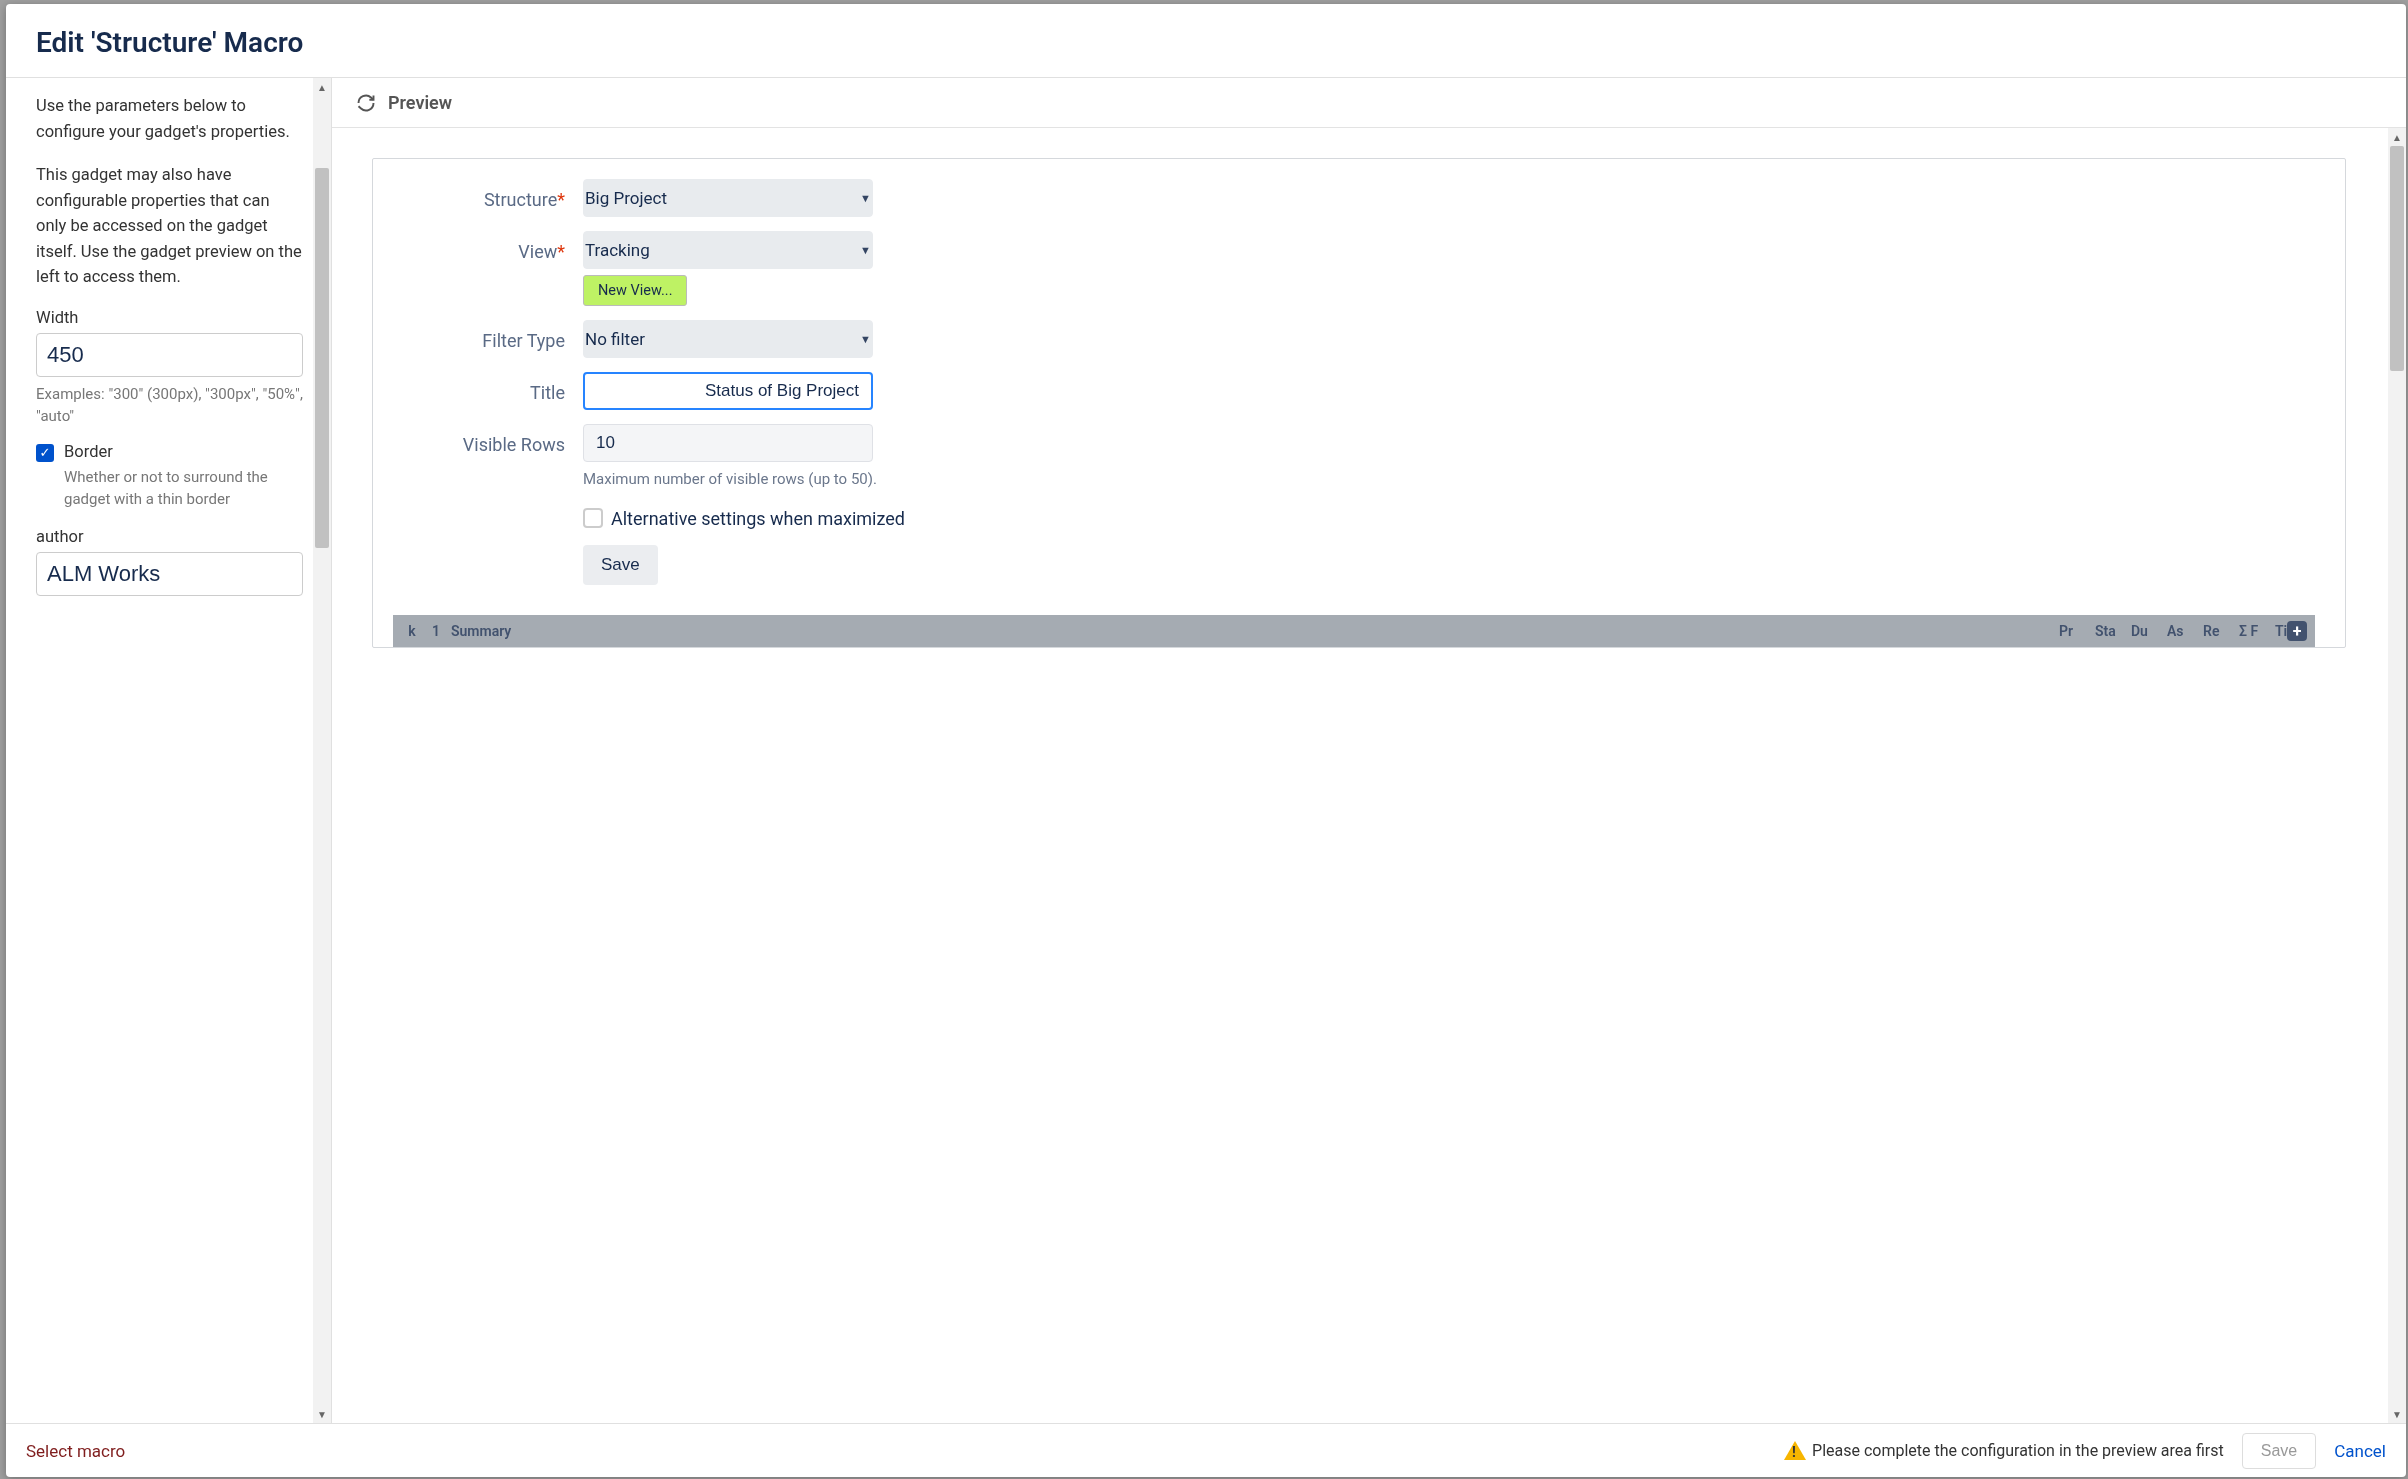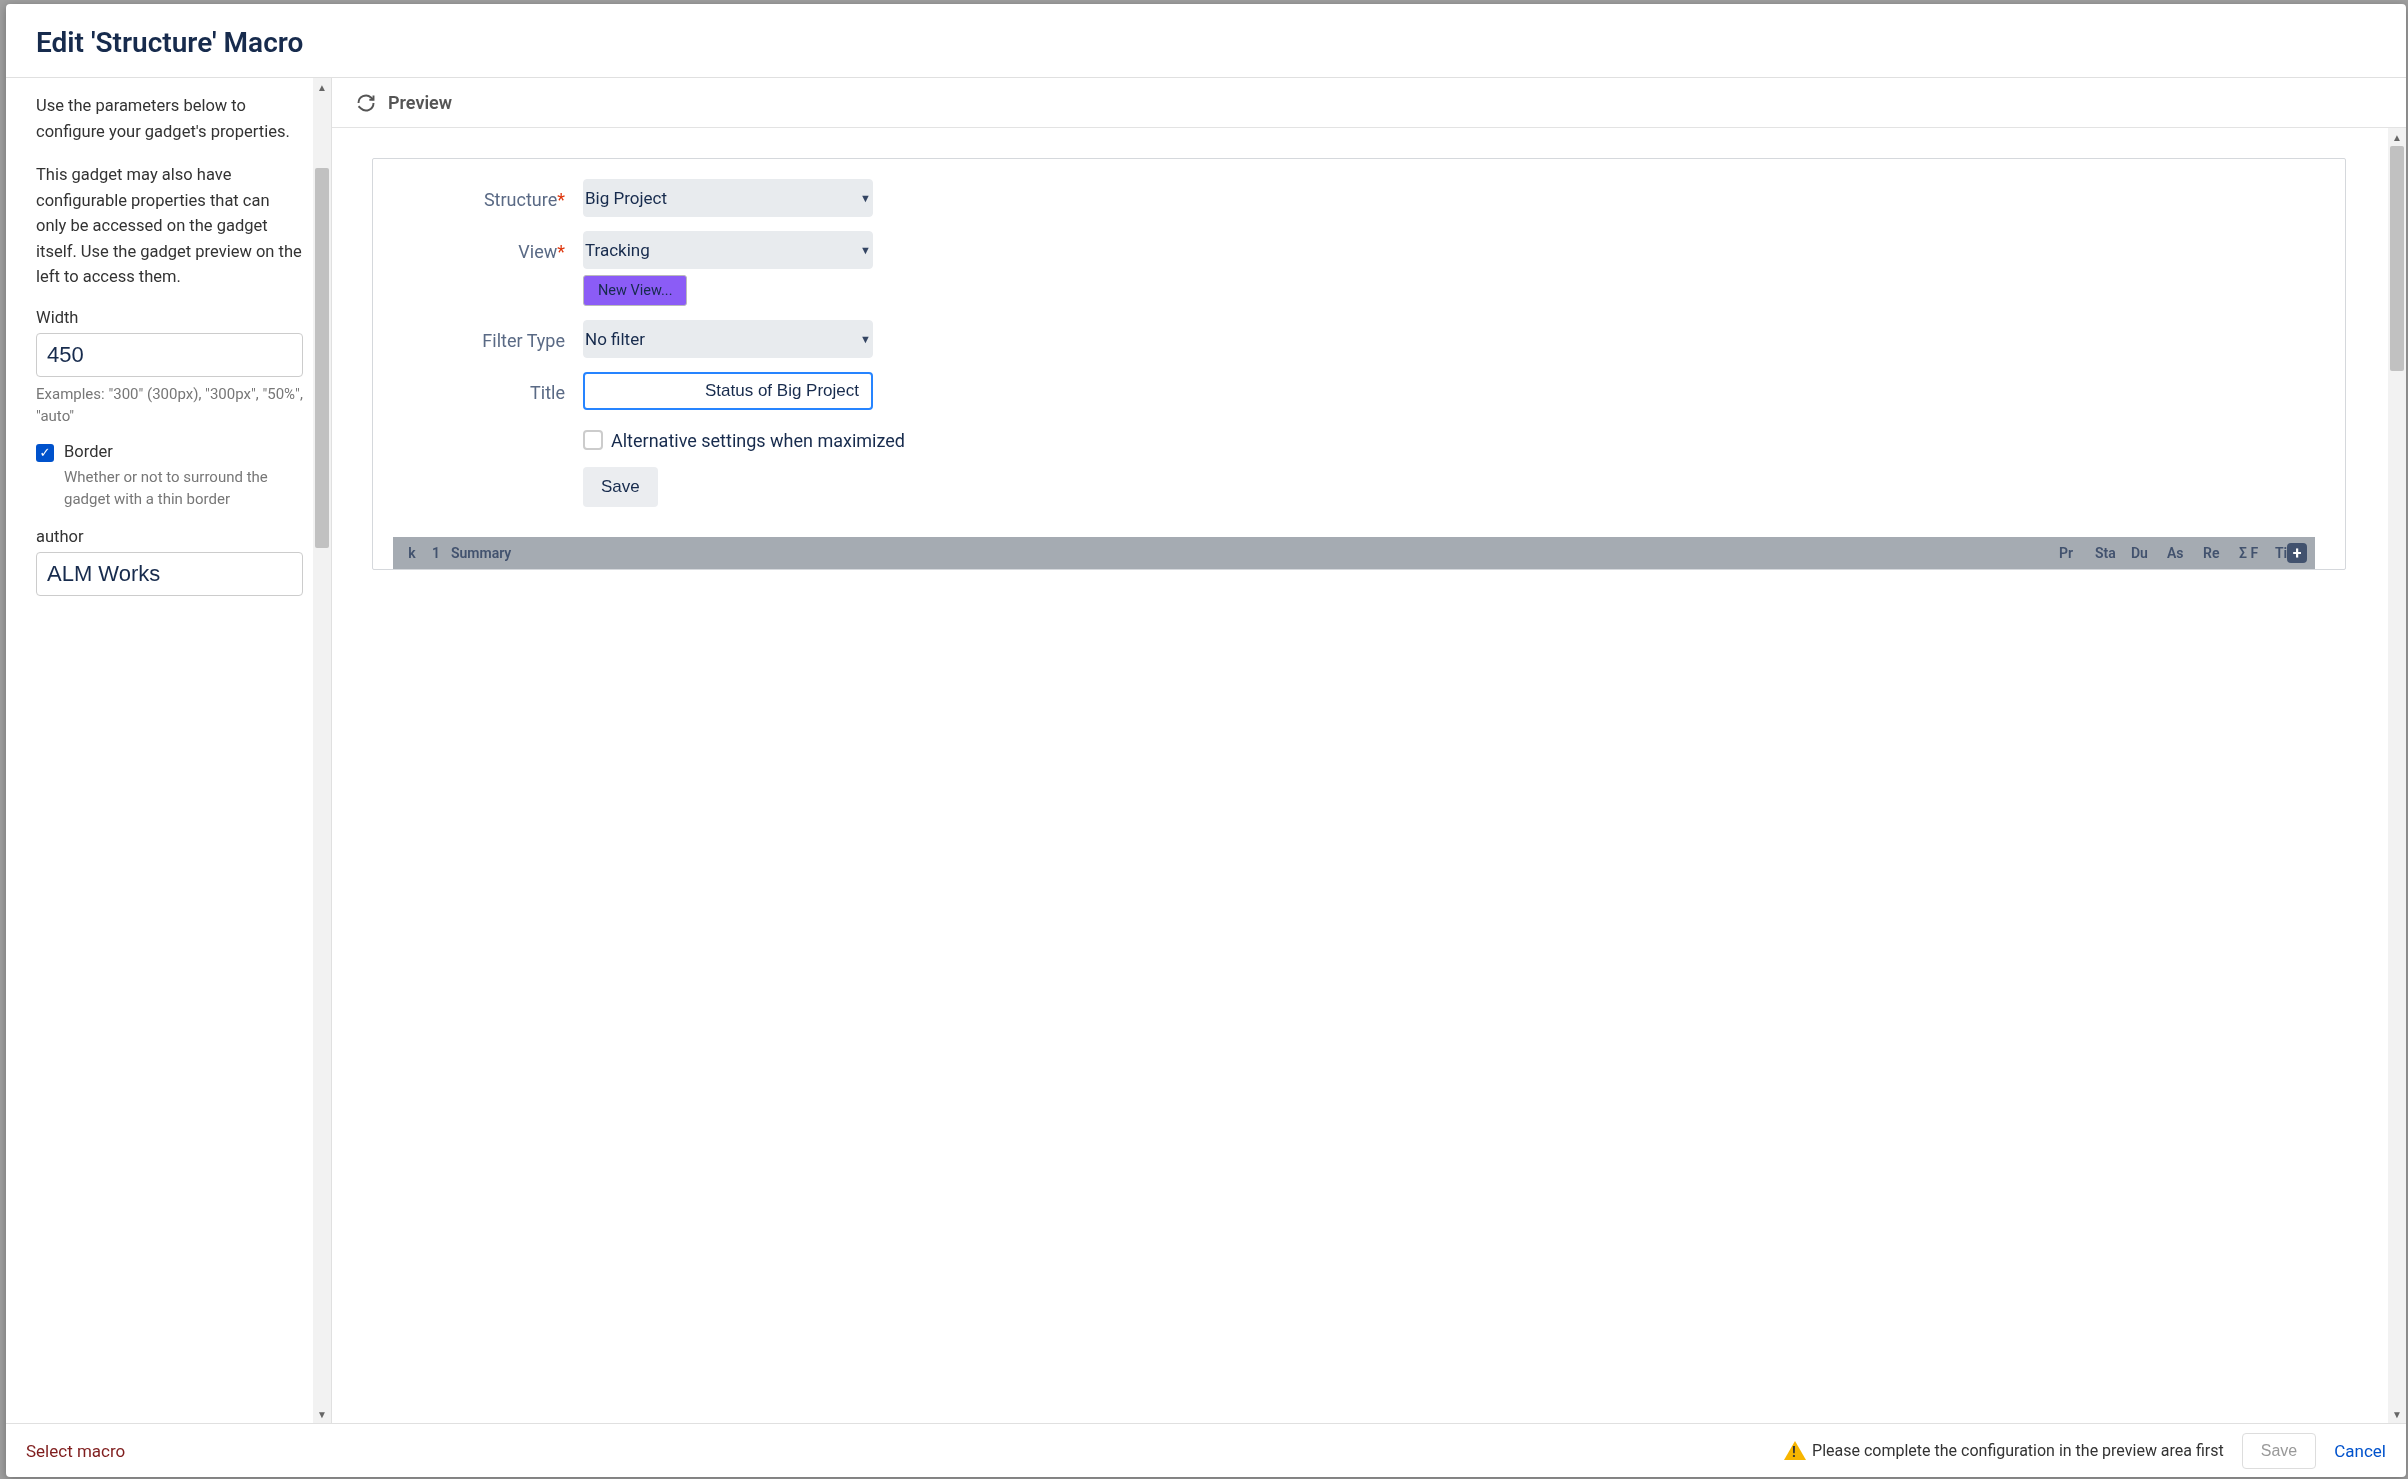--- a/index.html
+++ b/index.html
@@ -217,21 +217,21 @@
     .chevron {
       font-size: 11px;
       color: #344563;
     }
     .btn-small {
       display: inline-block;
       margin-top: 6px;
       padding: 6px 14px;
       border: 1px solid #bbb;
       border-radius: 3px;
-      background: #8b5cf6;
+      background: #bef264;
       font-size: 14.5px;
       color: #172b4d;
       cursor: pointer;
     }
     .preview-text-input {
       width: 290px;
       height: 38px;
       background: #f4f5f7;
       border: 1px solid #dfe1e6;
       border-radius: 4px;
@@ -435,20 +435,27 @@
             </div>
           </div>
 
           <div class="field-row">
             <div class="field-label">Title</div>
             <div class="field-control">
               <input class="preview-text-input focused" value="Status of Big Project" style="">
             </div>
           </div>
 
+          <div class="field-row">
+            <div class="field-label">Visible Rows</div>
+            <div class="field-control">
+              <input class="preview-text-input" value="10" style="">
+              <div class="hint-text">Maximum number of visible rows (up to 50).</div>
+            </div>
+          </div>
 
           <div class="field-row">
             <div class="field-label"></div>
             <div class="field-control">
               <div class="alt-row">
                 <div class="checkbox-outline"></div>
                 <span class="alt-label">Alternative settings when maximized</span>
               </div>
               <button class="save-btn">Save</button>
             </div>

